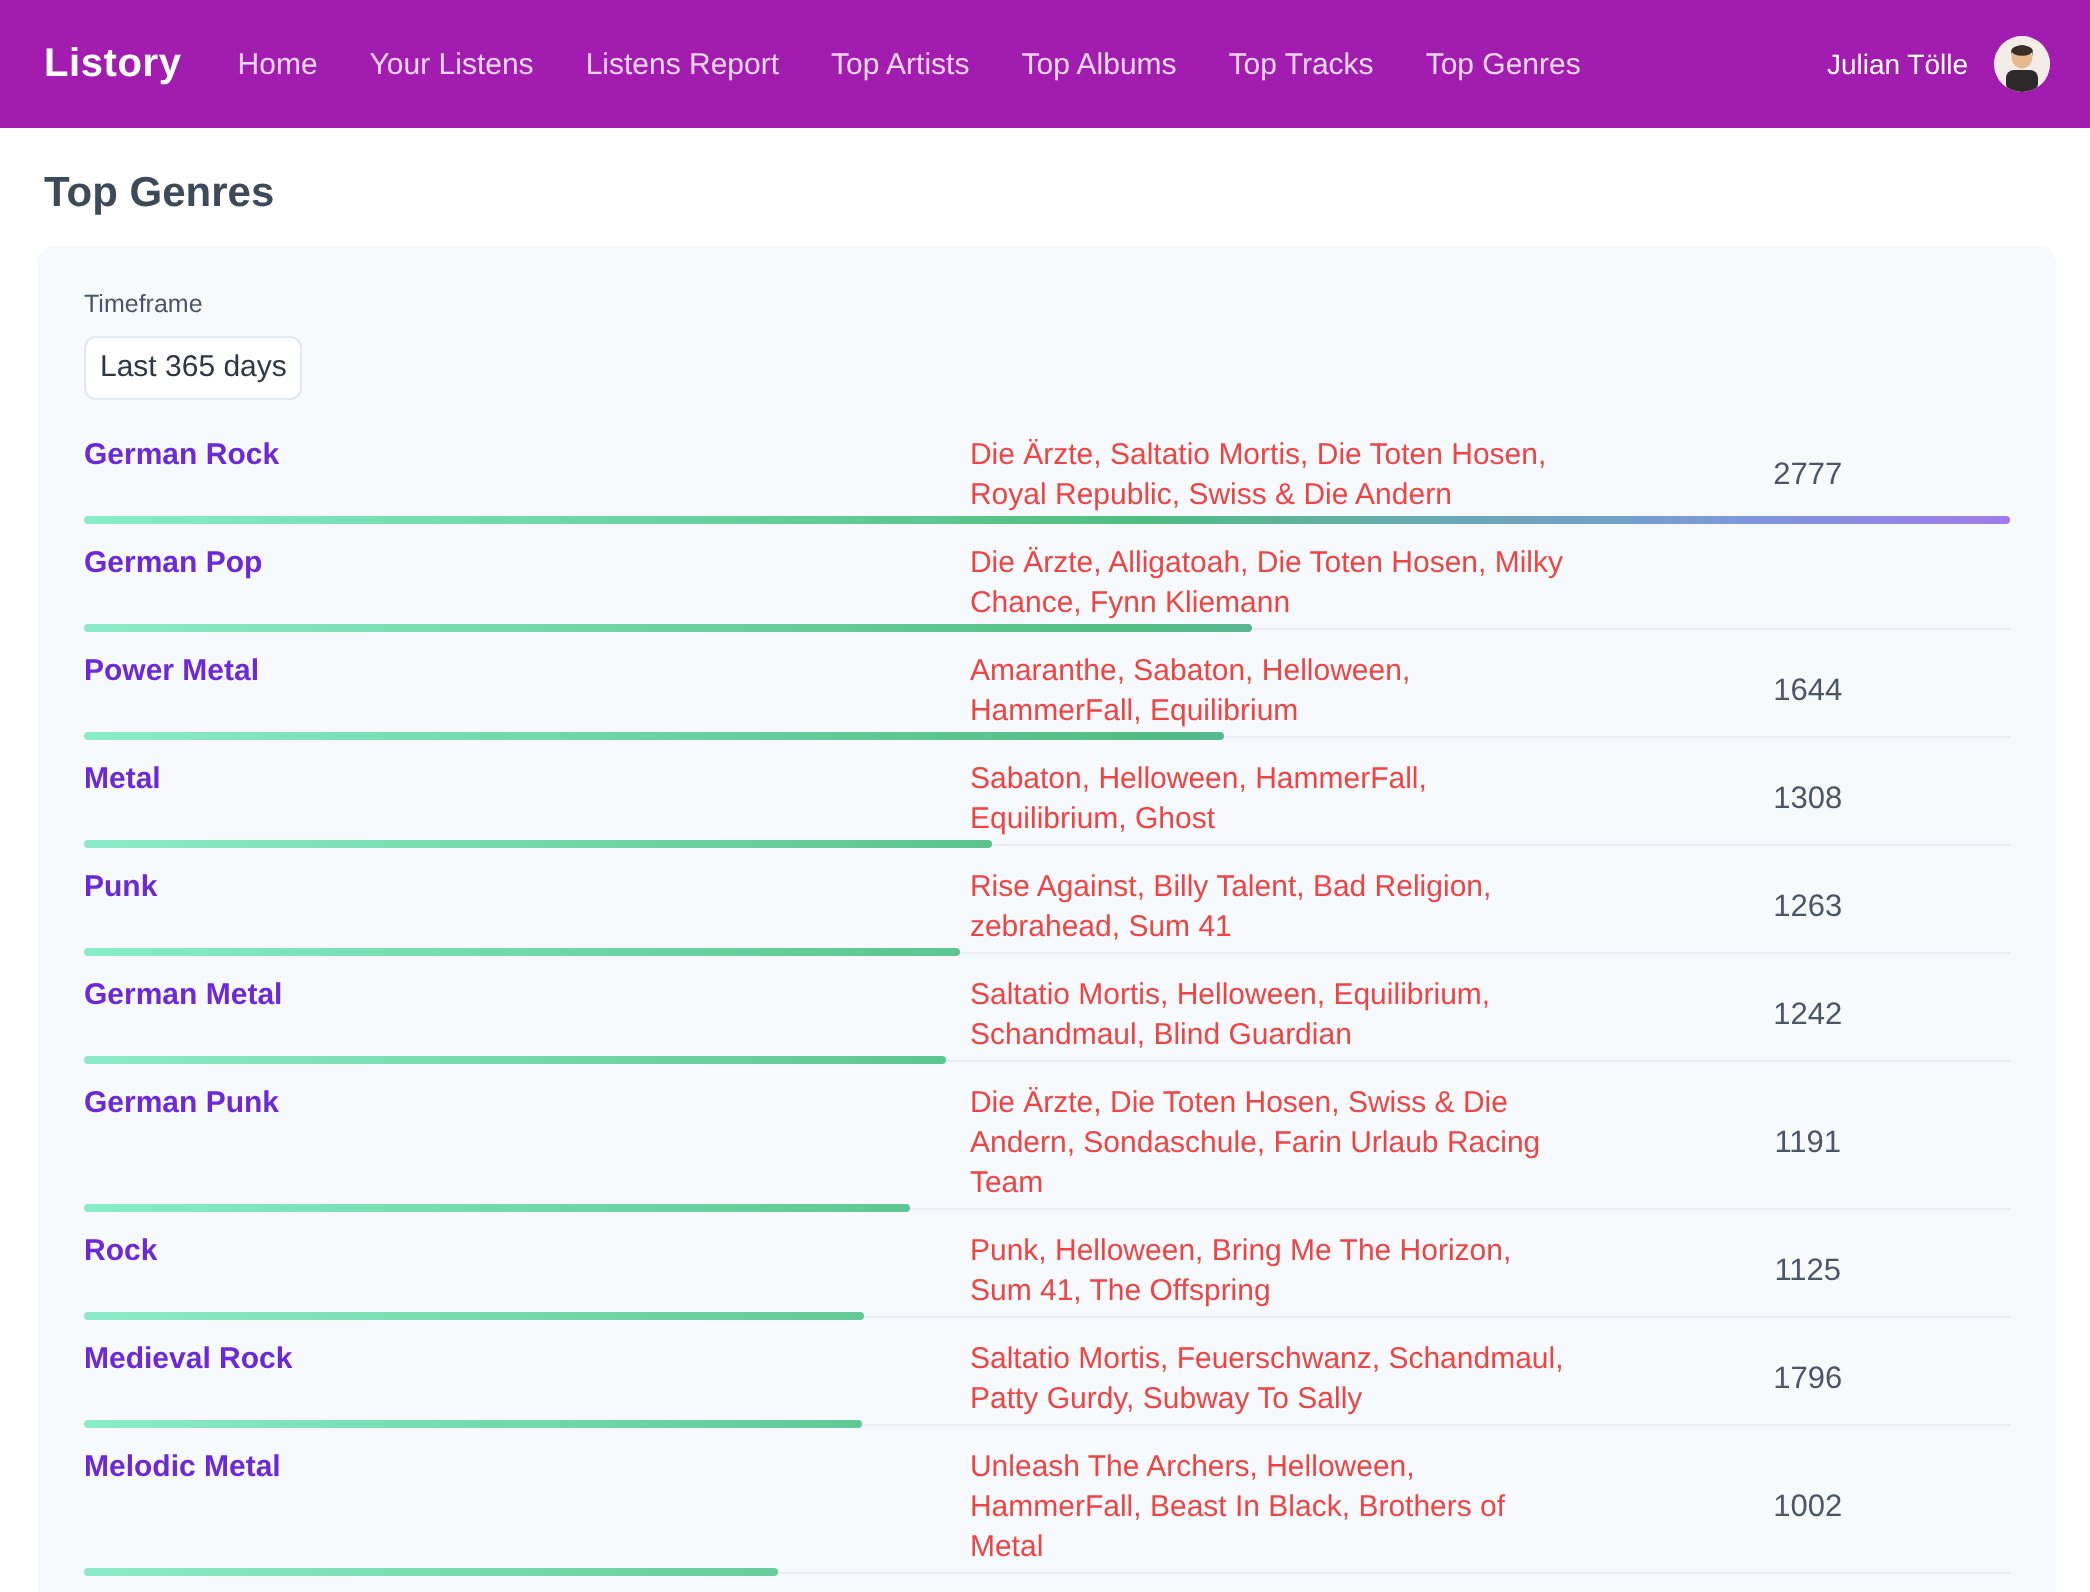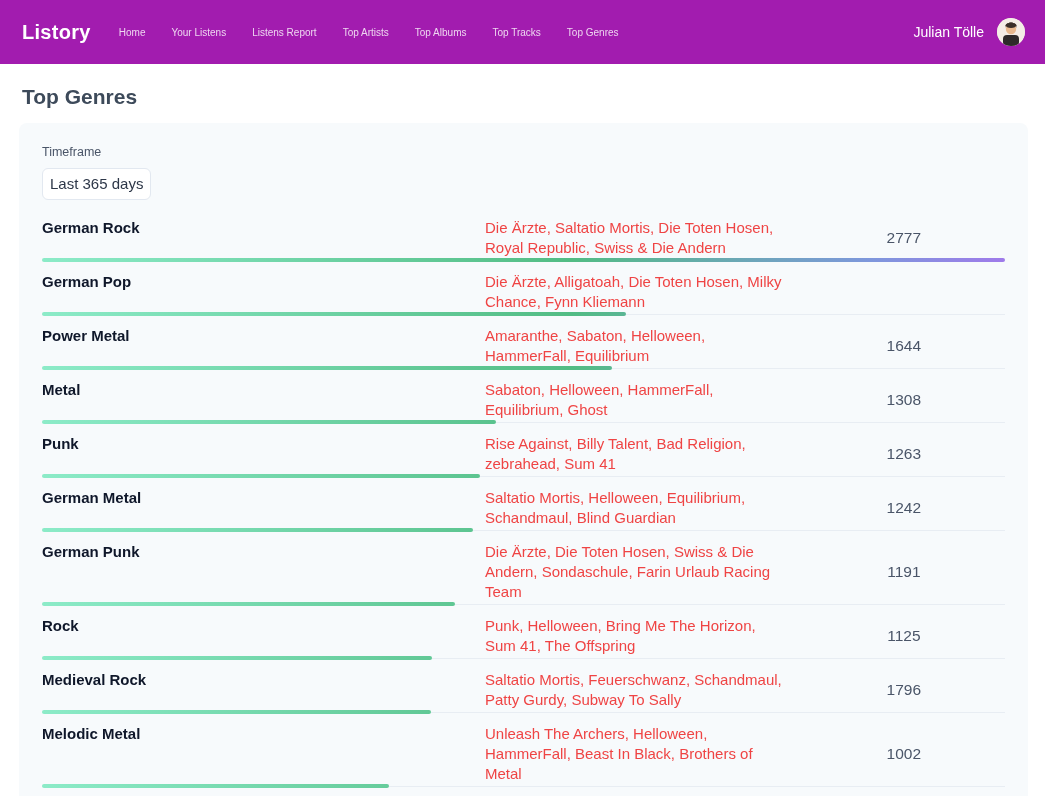--- a/index.html
+++ b/index.html
@@ -16,21 +16,21 @@
     height: 64px; background: #a21caf;
     display: flex; align-items: center;
     padding: 0 20px 0 22px; gap: 28px;
   }
   .logo {
     color: #ffffff; font-size: 20px; font-weight: bold;
     letter-spacing: 0.3px; cursor: pointer; white-space: nowrap;
   }
   .main-nav { display: flex; gap: 26px; flex: 1; }
   .nav-item {
-    color: rgba(255,255,255,0.82); font-size: 10px;
+    color: rgba(255,255,255,0.82); font-size: 15px;
     cursor: pointer; white-space: nowrap;
   }
   .user-box { display: flex; align-items: center; gap: 13px; }
   .user-name { color: #ffffff; font-size: 14px; white-space: nowrap; }
   .avatar {
     width: 28px; height: 28px; border-radius: 50%; overflow: hidden;
     background: #f3ece5; flex: 0 0 auto; cursor: pointer;
   }
   .avatar svg { display: block; }
 
@@ -54,21 +54,21 @@
     font-family: "Liberation Sans", sans-serif;
     font-size: 15px; color: #2D3748; line-height: 30px;
     cursor: pointer;
   }
 
   
   .rows { margin-top: 8px; }
   .row-main { display: flex; padding-top: 10px; }
   .cell-genre {
     width: 46%; padding-right: 12px;
-    font-size: 15px; font-weight: bold; color: #0f172a; line-height: 20px;
+    font-size: 15px; font-weight: bold; color: #6d28d9; line-height: 20px;
     align-self: flex-start;
   }
   .cell-artists {
     width: 33%; padding-right: 16px;
     font-size: 15px; color: #ef4444; line-height: 20px;
     align-self: flex-start;
   }
   .cell-count {
     width: 21%; font-size: 15.5px; color: #4A5568;
     align-self: center; text-align: center;

